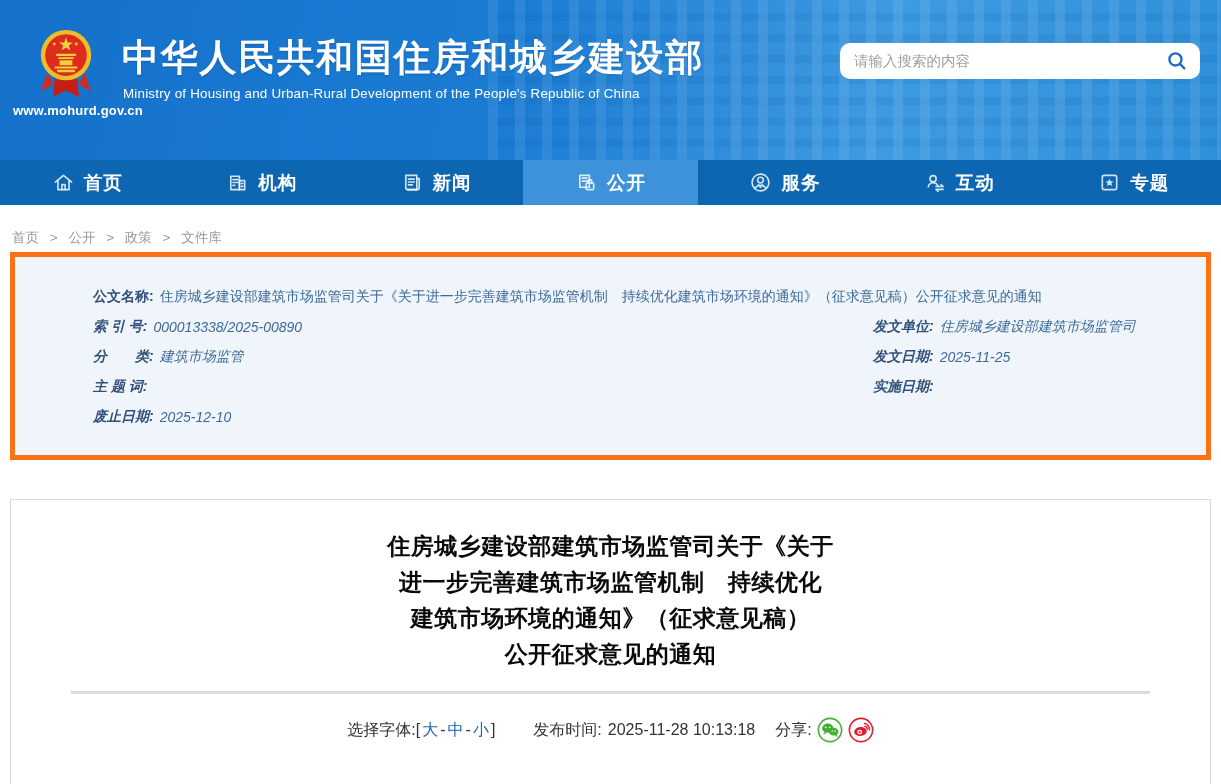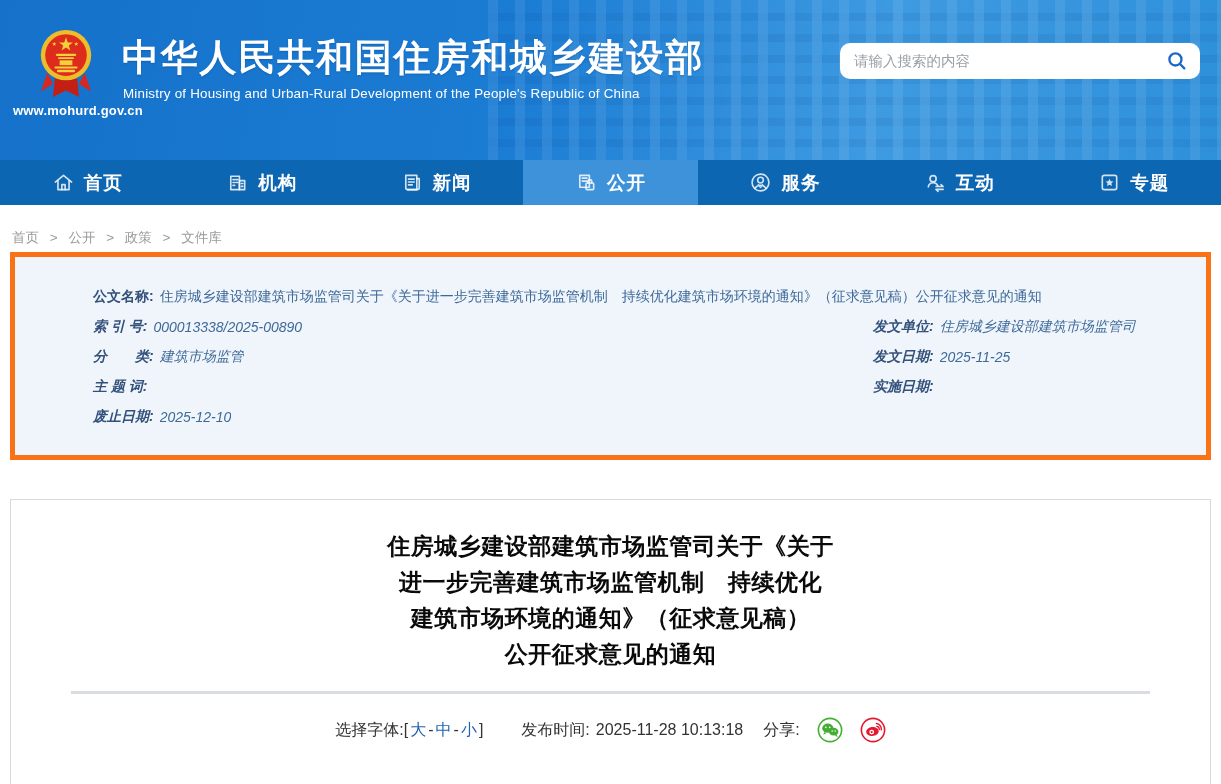--- a/index.html
+++ b/index.html
@@ -56,21 +56,21 @@
 
   
   .article-card { margin:39px 10px 0; height:340px; background:#fff;
     border:1px solid #d6dade; }
   .article-title { margin-top:28px; text-align:center; font-size:23px; line-height:36px;
     font-weight:bold; color:#0a0a0a; letter-spacing:.5px; white-space:pre-line; }
   .divider { height:3px; background:#d9dce1; margin:19px 60px 0; }
   .meta-row { margin-top:23px; display:flex; align-items:center; justify-content:center;
     font-size:16px; color:#333; }
   .meta-group { display:flex; align-items:center; }
-  .gap1 { margin-left:38px; } .gap2 { margin-left:20px;gap:12px; }
+  .gap1 { margin-left:38px; } .gap2 { margin-left:20px; }
   .font-link { color:#1e62b0; cursor:pointer; margin:0 2px; }
   .share-btn { width:26px; height:26px; margin-left:5px; cursor:pointer; display:inline-flex; }
 </style>
 </head>
 <body>
 
 <div class="hdr">
   <div class="hdr-texture"></div>
 
   <svg class="emblem" viewBox="0 0 60 80">

